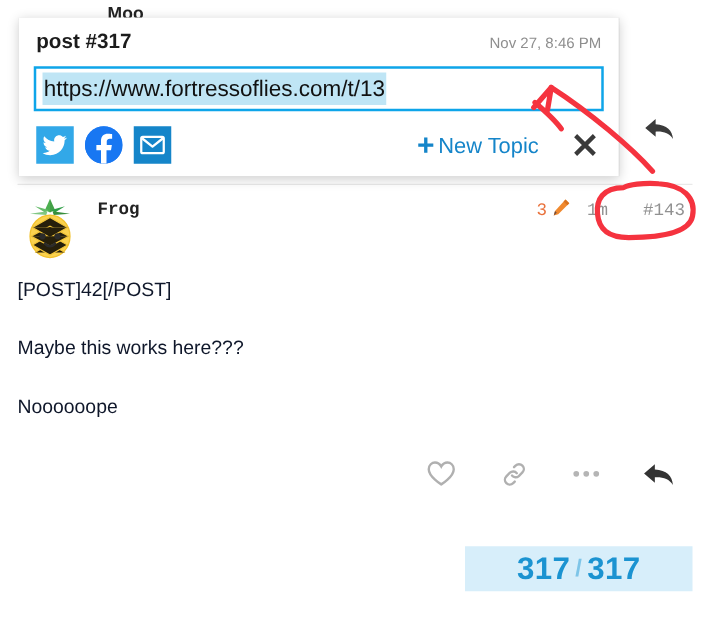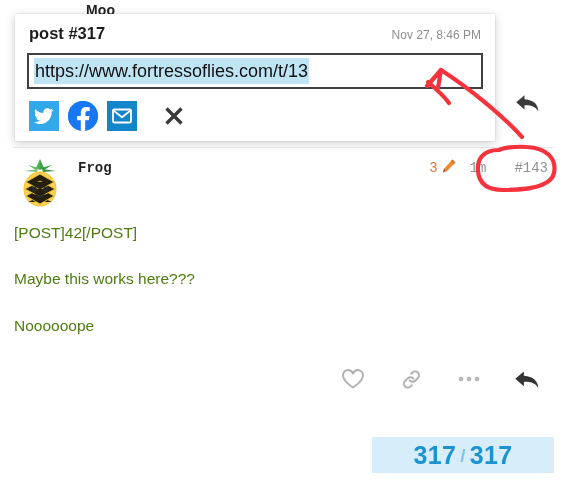--- a/index.html
+++ b/index.html
@@ -96,21 +96,21 @@
     align-items: center;
     gap: 3px;
     margin-right: 13px;
   }
   .time { color: #919191; margin-right: 28px; }
   .post-no { color: #919191; }
 
   .post-body {
     padding: 14px 14px 0 14px;
     font-size: 15.5px;
-    color: #4d7c0f;
+    color: #0f172a;
     line-height: 1.18;
   }
   .post-body p { margin: 0 0 28px 0; }
 
   .post-actions {
     position: absolute;
     right: 22px;
     top: 214px;
     display: flex;
     align-items: center;
@@ -169,21 +169,21 @@
     font-size: 16.5px;
     font-weight: bold;
     color: #1c1c1c;
   }
   .popup-date {
     font-size: 12px;
     color: #8e8e8e;
   }
   .url-box {
     margin-top: 10px;
-    border: 2px solid #404040;
+    border: 2px solid #0ea5e9;
     height: 36px;
     display: flex;
     align-items: center;
     padding: 0 5px;
     box-sizing: border-box;
     background: #ffffff;
   }
   .url-text {
     background: #bfe5f5;
     color: #111111;
@@ -383,20 +383,24 @@
           </svg>
         </div>
         <div class="sq em">
           <svg width="20" height="16" viewBox="0 0 20 16">
             <rect x="1" y="1.5" width="18" height="13" rx="1.2" fill="#1585c9" stroke="#ffffff" stroke-width="1.8"></rect>
             <path d="M1.6 2.6 L10 9.3 L18.4 2.6" fill="none" stroke="#ffffff" stroke-width="1.8" stroke-linejoin="round"></path>
           </svg>
         </div>
       </div>
 
+      <div class="new-topic">
+        <span class="plus">+</span>
+        <span>New Topic</span>
+      </div>
 
       <div class="close-x">
         <svg width="22" height="22" viewBox="0 0 22 22">
           <path d="M3.5 3.5 L18.5 18.5 M18.5 3.5 L3.5 18.5" stroke="#3a3a3a" stroke-width="3.4" stroke-linecap="butt"></path>
         </svg>
       </div>
     </div>
   </div>
 
   <svg class="annotation" width="562" height="500" viewBox="0 0 562 500">

